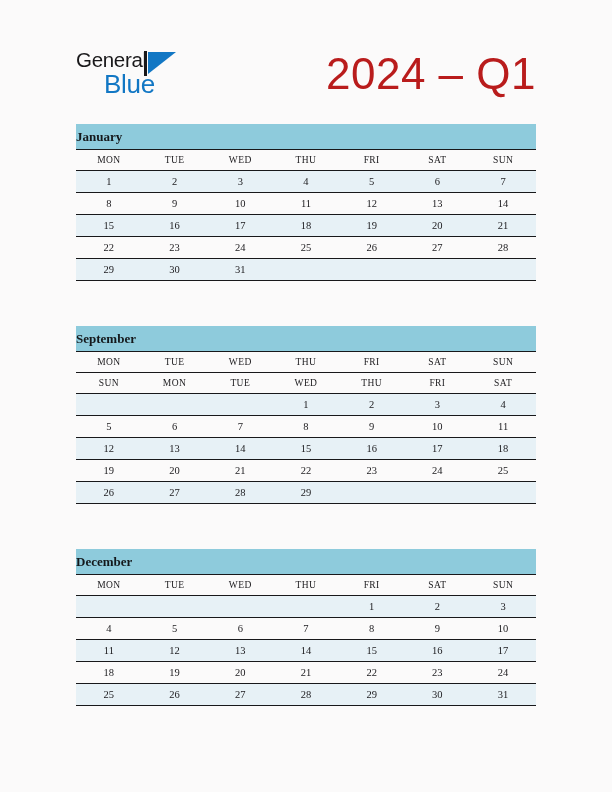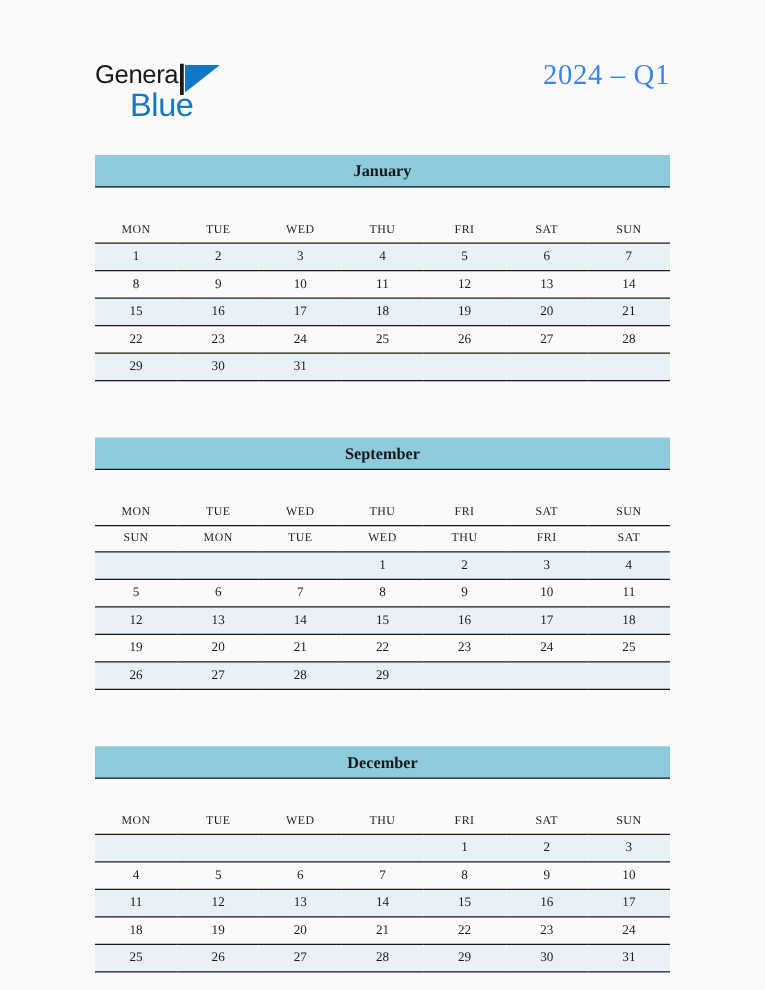--- a/index.html
+++ b/index.html
@@ -73,23 +73,23 @@
     width: 0;
     height: 0;
     border-left: 28px solid #1277c4;
     border-bottom: 22px solid transparent;
   }
 
   .page-title {
     position: absolute;
     right: 0;
     top: 0;
-    font-family: Liberation Serif, serif;
-    font-size: 23px;
-    color: #3b82f6;
+    font-family: Liberation Sans, sans-serif;
+    font-size: 44px;
+    color: #b91c1c;
     line-height: 1.35;
     white-space: nowrap;
     letter-spacing: 0.5px;
   }
 
   
   .months {
     position: absolute;
     top: 124px;
     left: 76px;
@@ -101,31 +101,30 @@
     margin-bottom: 45px;
   }
   .month-block:last-child { margin-bottom: 0; }
 
   .month-title {
     background: #8ecbdc;
     color: #14181b;
     font-family: "Liberation Serif", "DejaVu Serif", serif;
     font-weight: bold;
     font-size: 13px;
-    text-align: center;
+    text-align: left;
     height: 25px;
     line-height: 25px;
     border-bottom: 1.6px solid #18181a;
   }
 
   table.cal {
     width: 460px;
     border-collapse: collapse;
     table-layout: fixed;
-    margin-top: 24px;
   }
 
   table.cal th,
   table.cal td {
     width: 65.71px;
     text-align: center;
     font-family: "Liberation Serif", "DejaVu Serif", serif;
     color: #1b1a1d;
     padding: 0;
   }

